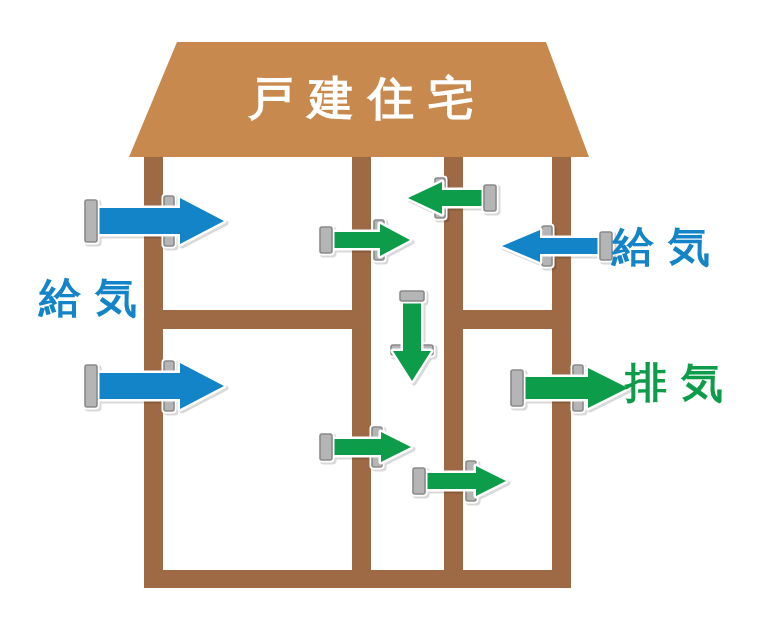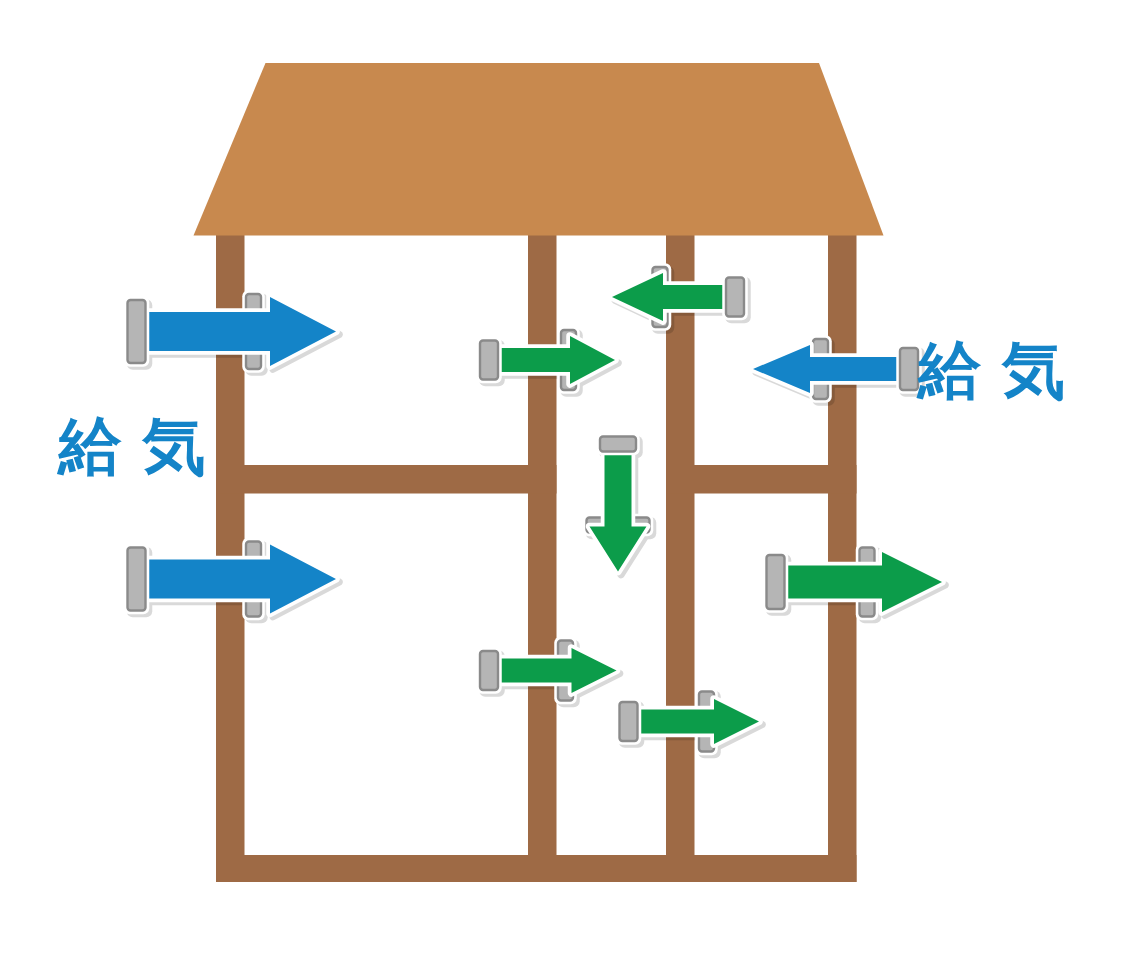--- a/index.html
+++ b/index.html
@@ -122,15 +122,17 @@
       <g style="filter: drop-shadow(rgba(0, 0, 0, 0.15) 2px 2px 0px);">
         <rect x="570.5" y="362.5" width="15" height="19" rx="4" fill="#ffffff"></rect>
         <rect x="573" y="365" width="10" height="14" rx="2" fill="#B5B5B5" stroke="#8A8A8A" stroke-width="1.6"></rect>
         <rect x="570.5" y="394.5" width="15" height="19" rx="4" fill="#ffffff"></rect>
         <rect x="573" y="397" width="10" height="14" rx="2" fill="#B5B5B5" stroke="#8A8A8A" stroke-width="1.6"></rect>
         <polygon points="516,377 588,377 588,368 628,388 588,408 588,399 516,399" fill="#0C9C4A" stroke="#ffffff" stroke-width="5" stroke-linejoin="round" paint-order="stroke"></polygon>
         <rect x="508.5" y="367.5" width="17" height="41" rx="4" fill="#ffffff"></rect>
         <rect x="511" y="370" width="12" height="36" rx="2" fill="#B5B5B5" stroke="#8A8A8A" stroke-width="1.6"></rect>
       </g>
     </svg>
+  <div class="roof-title" style="left: 361px; top: 98px; color: rgb(255, 255, 255);">戸建住宅</div>
   <div class="flow-label" style="left: 88px; top: 298px; color: rgb(20, 132, 200);">給気</div>
   <div class="flow-label" style="left: 661px; top: 247px; color: rgb(20, 132, 200);">給気</div>
+  <div class="flow-label" style="left: 674px; top: 383px; color: rgb(12, 156, 74);">排気</div>
 </div>
 
 </body></html>

